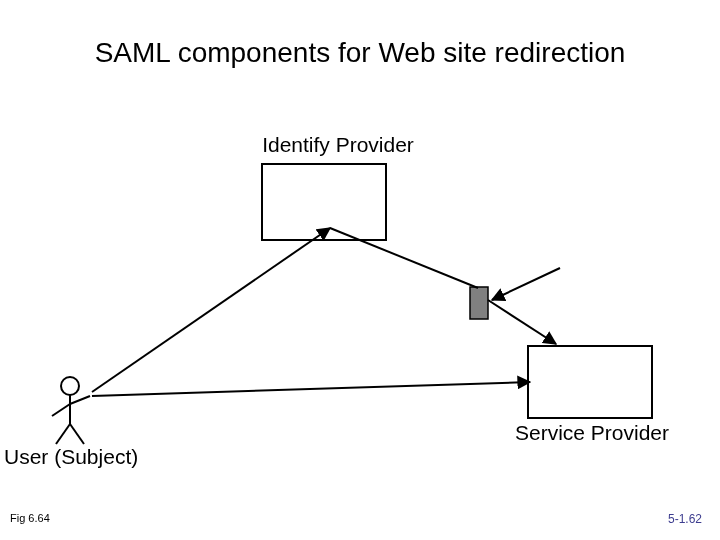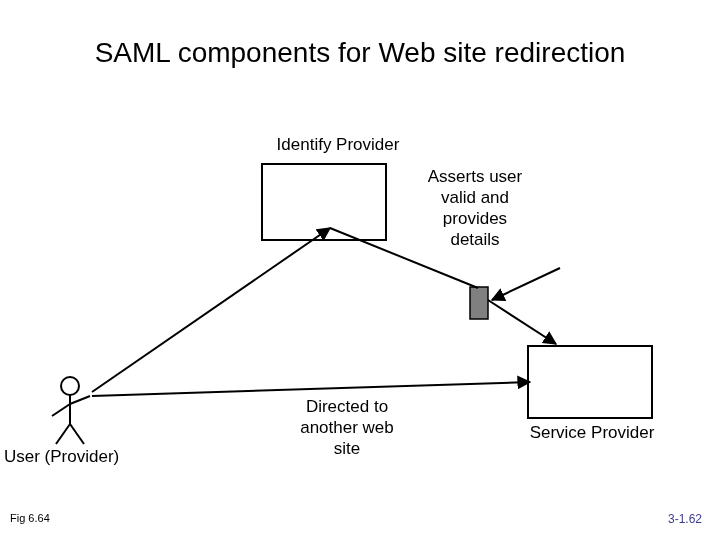--- a/index.html
+++ b/index.html
@@ -33,21 +33,21 @@
   .diagram {
     position: absolute;
     left: 0;
     top: 0;
     width: 720px;
     height: 540px;
   }
   .label {
     position: absolute;
     font-family: "Liberation Sans", sans-serif;
-    font-size: 17px;
+    font-size: 21px;
     line-height: 21px;
     color: #000000;
     text-align: center;
     white-space: pre-line;
   }
   #lbl-identify-provider {
     left: 228px;
     top: 134px;
     width: 220px;
   }
@@ -133,26 +133,19 @@
     <line x1="330" y1="228" x2="478" y2="288" stroke="#000000" stroke-width="2"></line>
 
     <line x1="488" y1="300" x2="556" y2="344" stroke="#000000" stroke-width="2" marker-end="url(#arrow)"></line>
 
     <line x1="560" y1="268" x2="492" y2="300" stroke="#000000" stroke-width="2" marker-end="url(#arrow)"></line>
 
     <line x1="92" y1="396" x2="530" y2="382" stroke="#000000" stroke-width="2" marker-end="url(#arrow)"></line>
   </svg>
 
   <div class="label" id="lbl-identify-provider">Identify Provider</div>
-  <div class="label" id="lbl-asserts">Asserts user
-valid and
-provides
-details</div>
-  <div class="label" id="lbl-directed-to">Directed to
-another web
-site</div>
   <div class="label" id="lbl-service-provider">Service Provider</div>
-  <div class="label" id="lbl-user-subject">User (Provider)</div>
+  <div class="label" id="lbl-user-subject">User (Subject)</div>
 
   <div id="footer-left">Fig 6.64</div>
-  <div id="footer-right">3-1.62</div>
+  <div id="footer-right">5-1.62</div>
 
 </div>
 
 </body></html>

